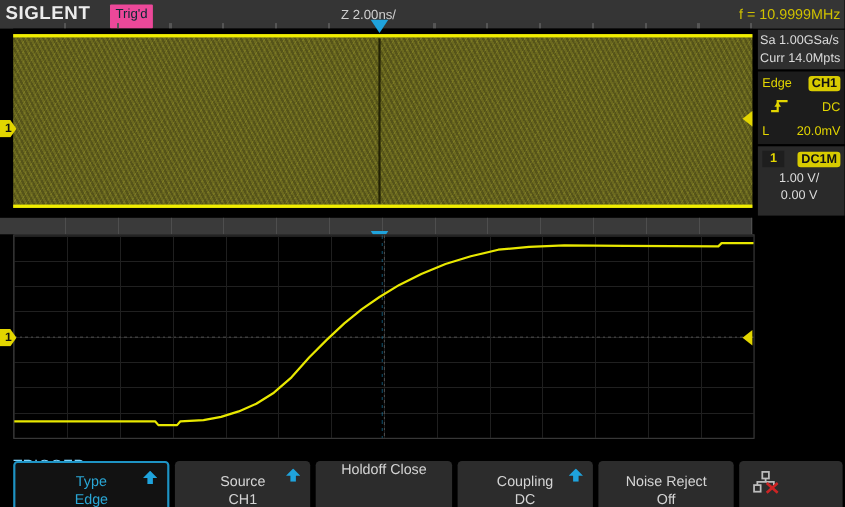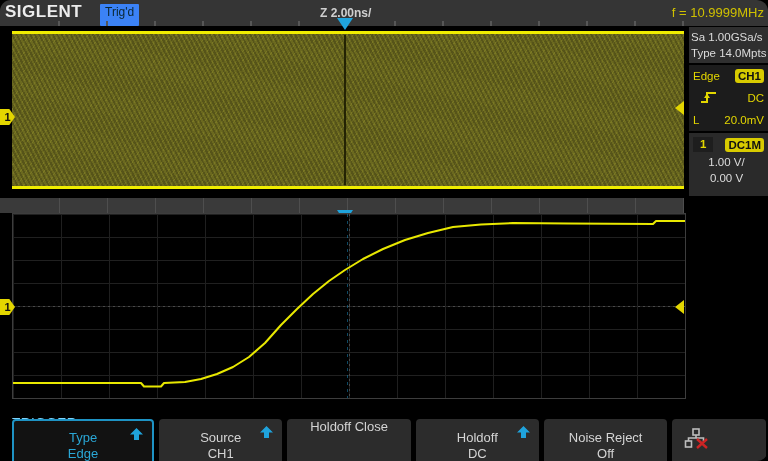--- a/index.html
+++ b/index.html
@@ -1,25 +1,25 @@
 <!DOCTYPE html>
 <html><head>
 <meta charset="utf-8">
 <style>
   html,body{margin:0;padding:0;background:#000;}
   .screen{position:relative;width:768px;height:461px;background:#000;overflow:hidden;
-          font-family:"Liberation Sans","DejaVu Sans",sans-serif;border-radius:11px;-webkit-font-smoothing:antialiased;}
+          font-family:"Liberation Sans","DejaVu Sans",sans-serif;-webkit-font-smoothing:antialiased;}
   
   .topbar{position:absolute;left:0;top:0;width:768px;height:26px;background:#353535;}
   .logo{position:absolute;left:5px;top:2px;font-size:17px;font-weight:bold;letter-spacing:.5px;color:#ececec;}
-  .trig-badge{position:absolute;left:100px;top:4px;background:#3b82f6;color:#0a2733;font-size:12px;
+  .trig-badge{position:absolute;left:100px;top:4px;background:#ec4899;color:#0a2733;font-size:12px;
               padding:1px 5px 7px 5px;border-radius:1px;}
   .tb-text{position:absolute;top:6px;font-size:12px;color:#cfcfcf;white-space:nowrap;}
   .tb-timebase{left:153px;}
-  .tb-zoom{left:320px;font-weight:bold;}
+  .tb-zoom{left:310px;}
   .tb-freq{position:absolute;right:4px;top:5px;font-size:13px;color:#cfc000;white-space:nowrap;}
   .time-ruler{position:absolute;left:12px;bottom:0;width:672px;height:5px;
       background:repeating-linear-gradient(to right,transparent 0 46px,#565656 46px 48px);}
   
   .grat-upper{position:absolute;left:12px;top:26px;width:672px;height:172px;background:#000;}
   .band{position:absolute;left:0;top:5px;width:672px;height:158px;
         border-top:3.5px solid #f0ed00;border-bottom:3.5px solid #f0ed00;box-sizing:border-box;
         background:
           repeating-linear-gradient(63deg, rgba(0,0,0,.20) 0 2px, transparent 2px 4px),
           repeating-linear-gradient(-58deg, rgba(255,255,80,.10) 0 1px, transparent 1px 5px),
@@ -110,21 +110,21 @@
     </svg>
   </div>
 
   <div class="ch-marker ch-upper">1</div>
   <div class="ch-marker ch-lower">1</div>
   <div class="lvl-arrow lvl-upper"></div>
   <div class="lvl-arrow lvl-lower"></div>
 
   <div class="sb-block sb-acq">
     <div>Sa 1.00GSa/s</div>
-    <div>Type 14.0Mpts</div>
+    <div>Curr 14.0Mpts</div>
   </div>
 
   <div class="sb-block sb-trig">
     <div class="sb-row">
       <span>Edge</span>
       <span class="badge">CH1</span>
     </div>
     <div class="sb-row">
       <span style="margin-left:7px;">
         <svg width="18" height="15" viewBox="0 0 18 15">
@@ -167,21 +167,21 @@
       <span class="m-arrow">
         <svg width="13" height="12" viewBox="0 0 13 12">
             <path d="M6.5,0 L13,6.5 H9 V12 H4 V6.5 H0 Z" fill="#1fa3dc"></path>
           </svg>
       </span>
     </div>
     <div class="mcell single-line">
       <span>Holdoff Close</span>
     </div>
     <div class="mcell">
-      <span>Holdoff</span>
+      <span>Coupling</span>
       <span>DC</span>
       <span class="m-arrow">
         <svg width="13" height="12" viewBox="0 0 13 12">
             <path d="M6.5,0 L13,6.5 H9 V12 H4 V6.5 H0 Z" fill="#1fa3dc"></path>
           </svg>
       </span>
     </div>
     <div class="mcell">
       <span>Noise Reject</span>
       <span>Off</span>

